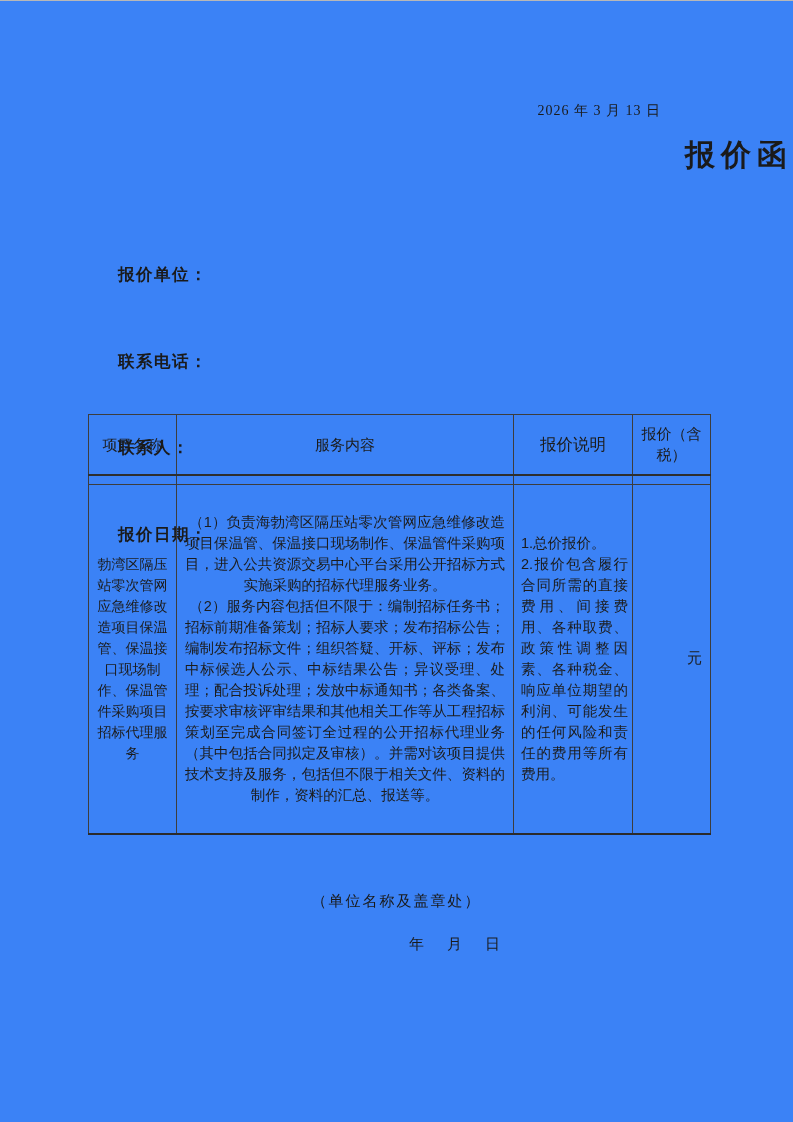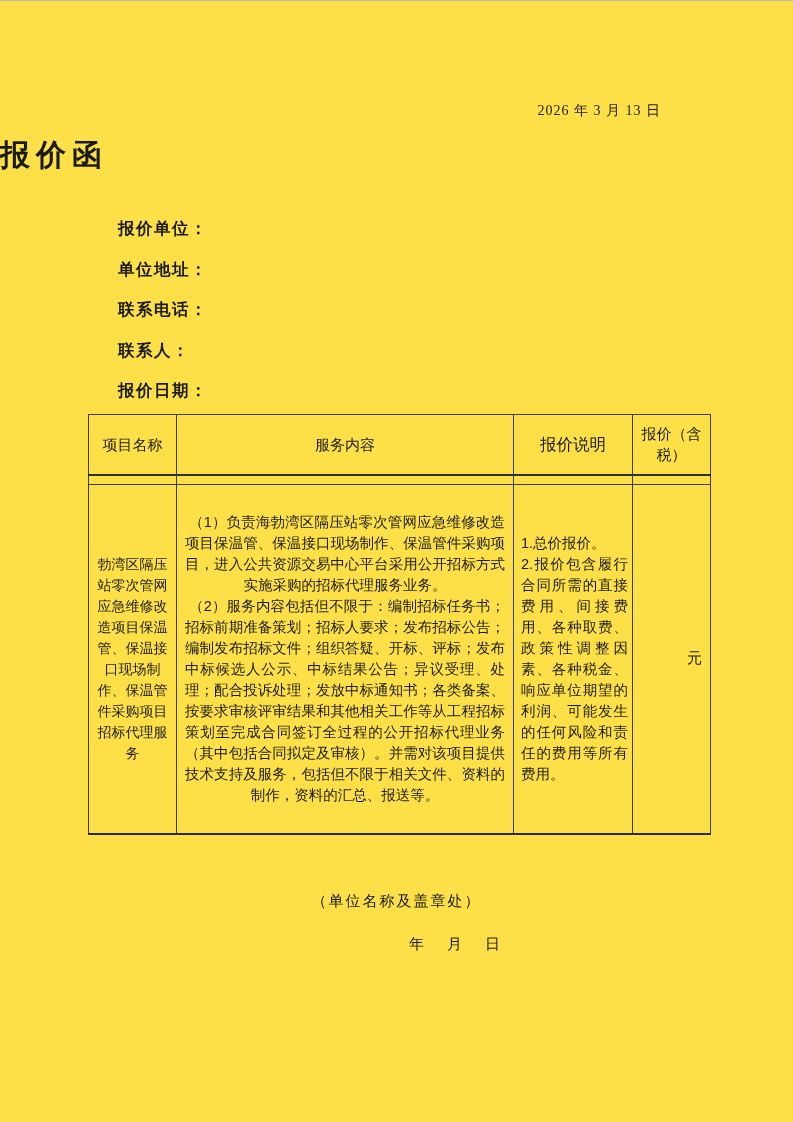--- a/index.html
+++ b/index.html
@@ -1,56 +1,57 @@
 <!DOCTYPE html>
 <html><head>
 <meta charset="utf-8">
 <style>
   * { box-sizing: border-box; }
   html, body { margin: 0; padding: 0; background: #ffffff; }
   .page {
     position: relative;
     width: 793px;
     height: 1122px;
-    background: #fde047;
+    background: #3b82f6;
     color: #1a1a1a;
     font-family: "Liberation Serif", serif;
     overflow: hidden;
     border-top: 1px solid #b8b8b8;
   }
   .doc-date {
     position: absolute;
     top: 101px;
     right: 132px;
     font-size: 14px;
     letter-spacing: 1px;
     white-space: nowrap;
   }
   .doc-title {
     position: absolute;
     top: 134px;
     left: 0;
     width: 100%;
     margin: 0;
-    text-align: left;
+    text-align: right;
     font-size: 30px;
     font-weight: bold;
     letter-spacing: 6px;
   }
   .fields {
     position: absolute;
     top: 217px;
     left: 118px;
   }
   .field {
     height: 40.5px;
     font-size: 16.5px;
     font-weight: bold;
     letter-spacing: 1.5px;
     white-space: nowrap;
+    margin-top: 46px;
   }
   table.quote-table {
     position: absolute;
     top: 413px;
     left: 88px;
     width: 622px;
     table-layout: fixed;
     border-collapse: collapse;
     font-family: "Liberation Sans", sans-serif;
     color: #1c1c1c;
@@ -132,21 +133,20 @@
 <body>
 
 <div class="page">
 
   <div class="doc-date">2026 年 3 月 13 日</div>
 
   <h1 class="doc-title">报价函</h1>
 
   <div class="fields">
     <div class="field">报价单位：</div>
-    <div class="field">单位地址：</div>
     <div class="field">联系电话：</div>
     <div class="field">联系人：</div>
     <div class="field">报价日期：</div>
   </div>
 
   <table class="quote-table">
     <colgroup>
       <col style="width:88px">
       <col style="width:337px">
       <col style="width:119px">

